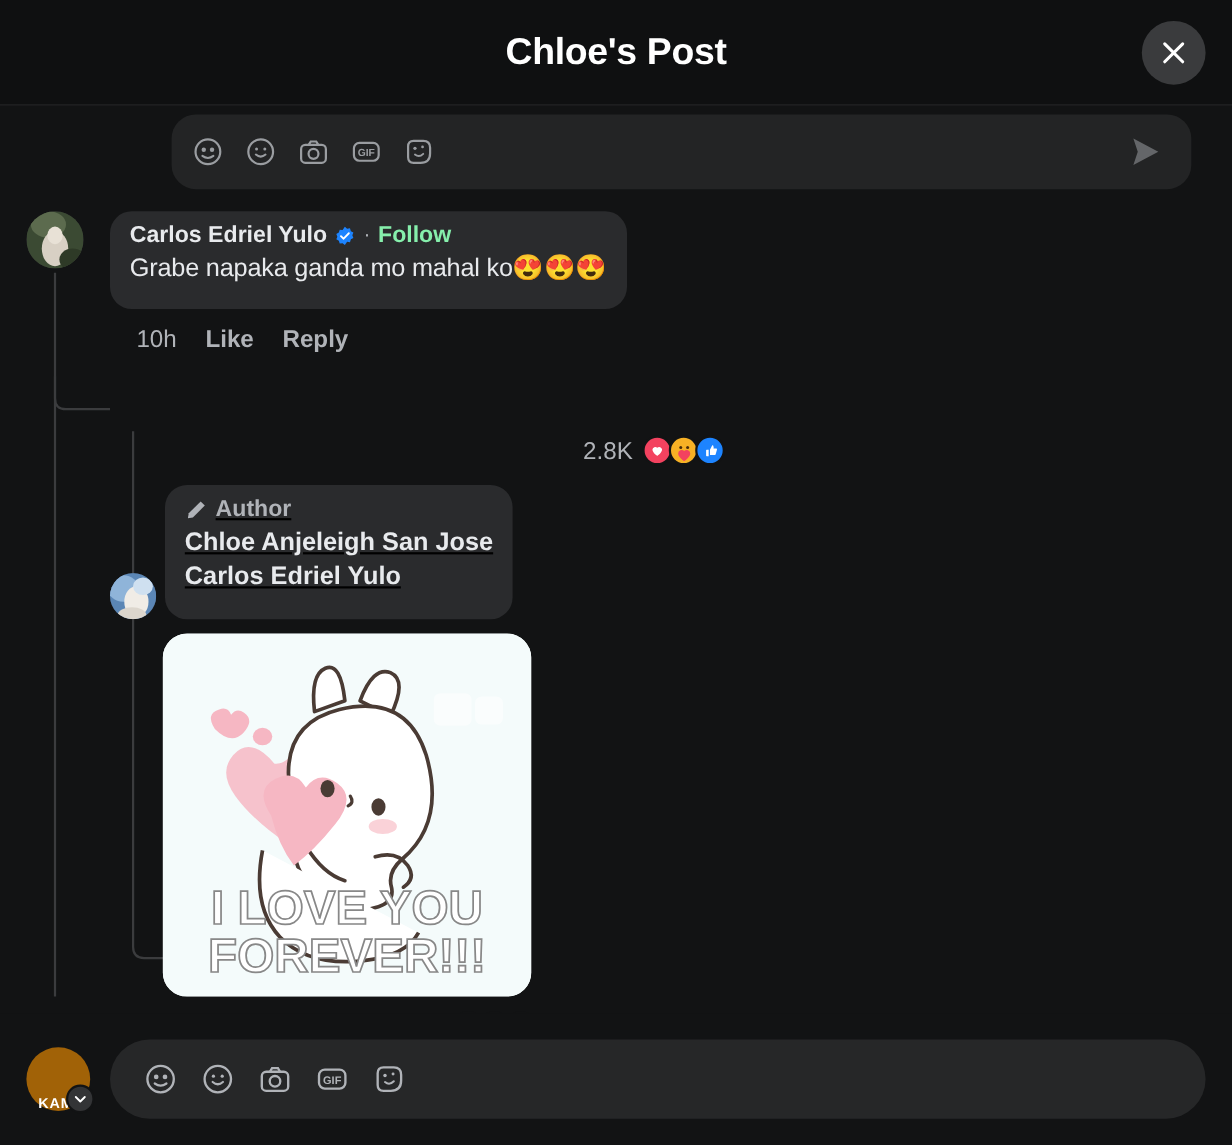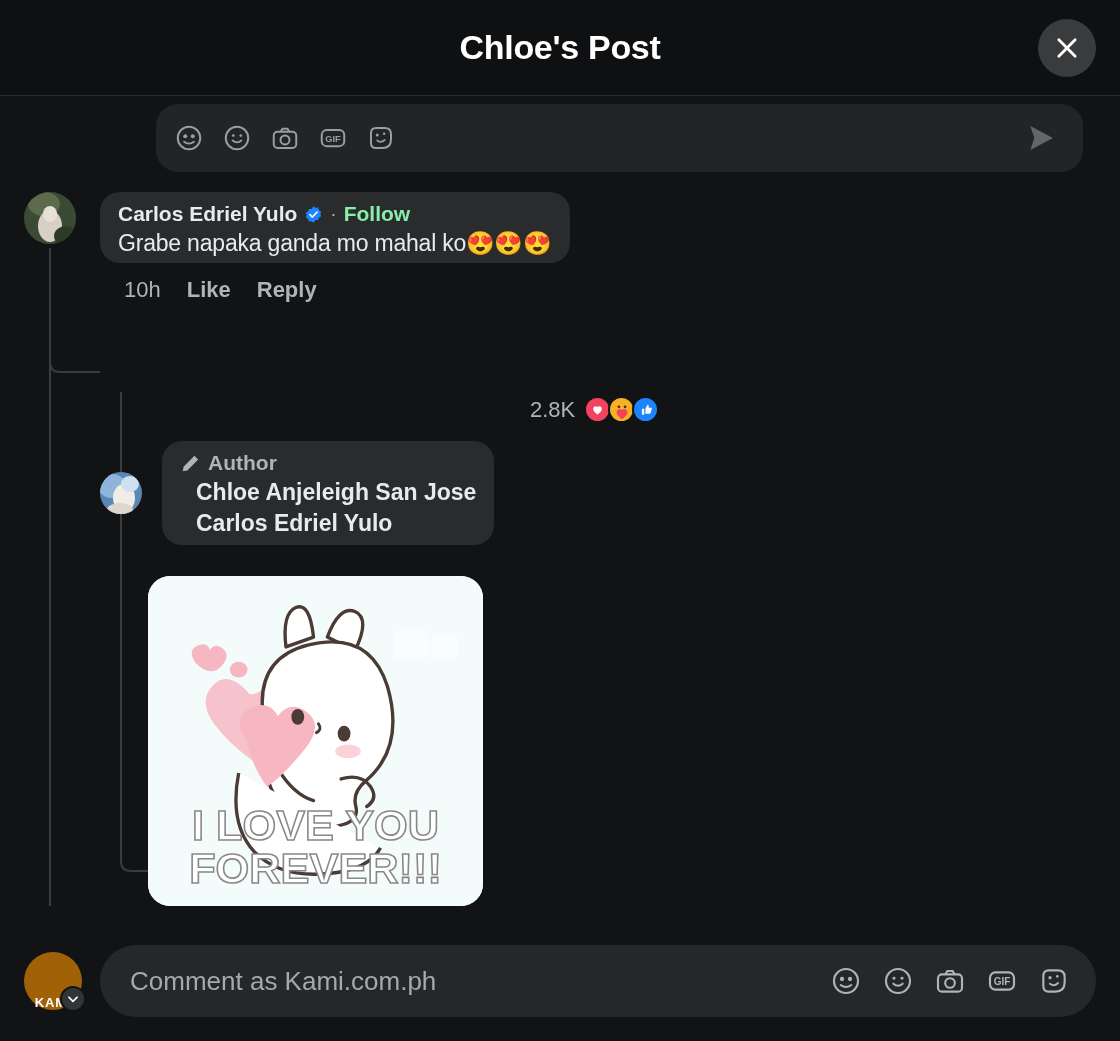--- a/index.html
+++ b/index.html
@@ -52,21 +52,21 @@
     background:#2a2b2d; position:relative;
   }
   .av-main { width:52px; height:52px; }
   .av-reply { width:42px; height:42px; }
 
   .c1 { left:24px; top:96px; }
   .c1-row { display:flex; align-items:flex-start; gap:24px; }
 
   .bubble {
     background:#2a2b2d; border-radius:20px;
-    padding:10px 18px 6px 18px; display:inline-block;
+    padding:10px 18px 24px 18px; display:inline-block;
   }
   .name-line { display:flex; align-items:center; gap:7px; font-size:21px; }
   .uname { font-weight:bold; color:#e8eaed; }
   .verified { width:19px; height:19px; flex:none; }
   .dot-sep { color:#b0b3b8; font-size:19px; }
   .follow { color:#86efac; font-weight:bold; font-size:21px; cursor:pointer; }
   .ctext {
     font-size:23px; color:#e8eaed; margin-top:4px; white-space:nowrap;
     letter-spacing:-0.2px;
   }
@@ -86,26 +86,26 @@
   .rx { width:27px; height:27px; border-radius:50%; margin-left:-5px;
         border:2px solid #121314; display:flex; align-items:center;
         justify-content:center; }
   .rx:first-of-type { margin-left:0; }
   .rx-heart { background:#f3425f; }
   .rx-care { background:#f7b125; }
   .rx-like { background:#1d84ff; }
 
   
   .reply { position:absolute; left:100px; top:345px; }
-  .reply-head { display:flex; align-items:center; gap:20px; }
+  .reply-head { display:flex; align-items:flex-end; gap:8px;text-decoration:underline; }
   .author-tag {
     display:flex; align-items:center; gap:7px;
     font-size:21px; font-weight:bold; color:#b0b3b8; margin-bottom:2px;
   }
-  .rname { font-size:23px; font-weight:bold; color:#e8eaed; line-height:1.35;margin-left:16px; }
+  .rname { font-size:23px; font-weight:bold; color:#e8eaed; line-height:1.35; }
 
   .sticker-wrap {
     position:absolute; left:48px; top:135px;
     width:335px; height:330px; border-radius:22px;
     background:#f4fbfb; overflow:hidden;
   }
   .sticker-svg { width:100%; height:100%; display:block; }
 
   .reply-meta {
     position:absolute; left:48px; top:478px;
@@ -336,21 +336,20 @@
   <div class="footer">
     <div class="kami-avatar">
       <span class="kami-text">KAMI</span>
       <span class="kami-badge">
         <svg width="14" height="14" viewBox="0 0 24 24">
           <path d="M5 9 L12 16 L19 9" fill="none" stroke="#ffffff" stroke-width="3" stroke-linecap="round" stroke-linejoin="round"></path>
         </svg>
       </span>
     </div>
     <div class="comment-input">
-      <span class="ci-placeholder">Comment as Kami.com.ph</span>
       <div class="ci-icons">
         <svg width="32" height="32" viewBox="0 0 24 24">
           <circle cx="12" cy="12" r="9" fill="none" stroke="#b0b3b8" stroke-width="1.6"></circle>
           <circle cx="9" cy="10.5" r="1.6" fill="#b0b3b8"></circle>
             <circle cx="15" cy="10.5" r="1.6" fill="#b0b3b8"></circle>
           <path d="M8 15 Q12 18 16 15" fill="none" stroke="#b0b3b8" stroke-width="1.5" stroke-linecap="round"></path>
         </svg>
         <svg width="32" height="32" viewBox="0 0 24 24">
           <circle cx="12" cy="12" r="9" fill="none" stroke="#b0b3b8" stroke-width="1.6"></circle>
           <circle cx="9" cy="10" r="1.1" fill="#b0b3b8"></circle>

